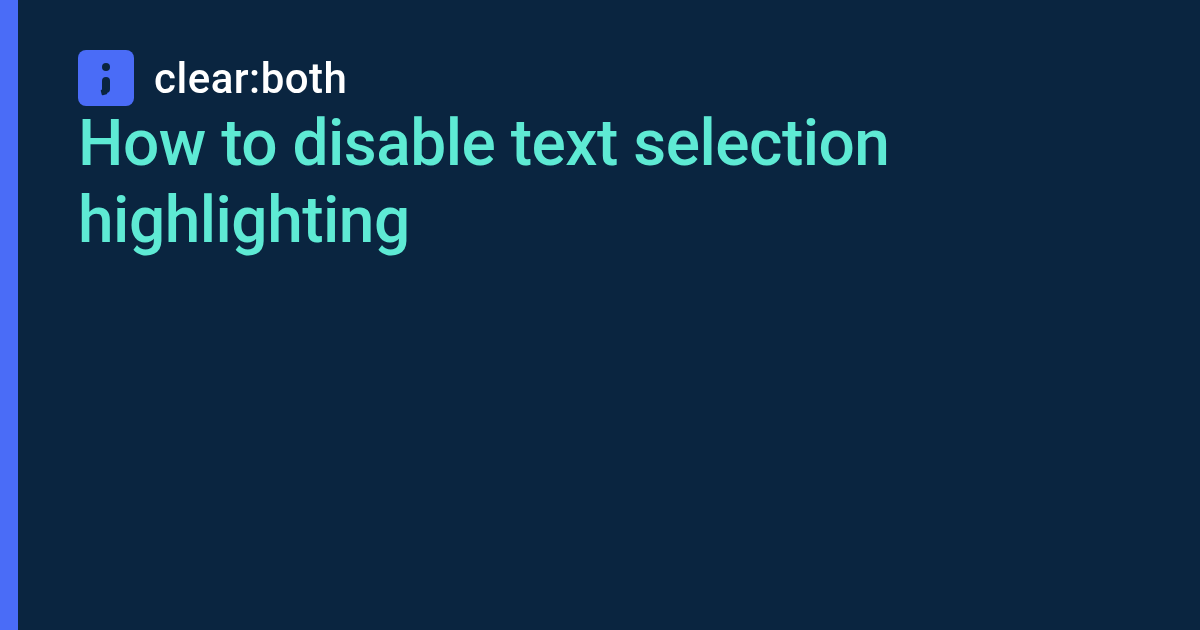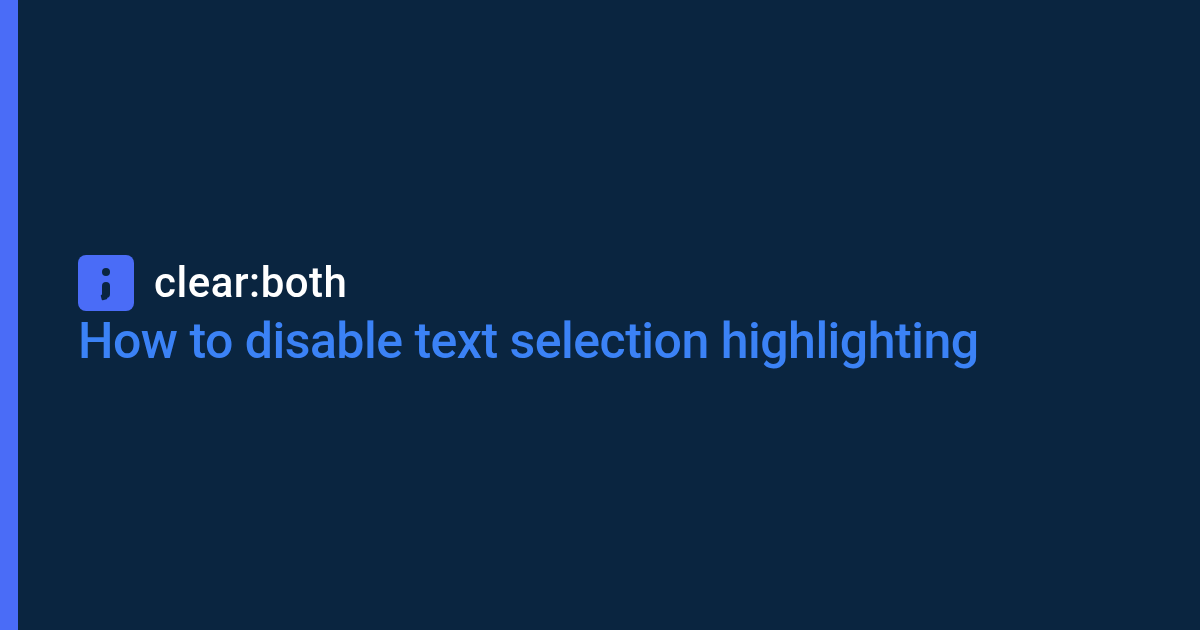--- a/index.html
+++ b/index.html
@@ -19,21 +19,21 @@
       width: 18px;
       height: 100%;
       background: #4a6cf7;
       flex-shrink: 0;
     }
     .content {
       flex: 1;
       display: flex;
       flex-direction: column;
       padding: 50px 60px 55px 60px;
-      justify-content: center;
+      justify-content: flex-start;
     }
     .brand {
       display: flex;
       align-items: center;
       gap: 20px;
     }
     .logo-box {
       width: 56px;
       height: 56px;
       background: #4a6cf7;
@@ -69,22 +69,22 @@
       clip-path: polygon(0 50%, 50% 0, 100% 50%, 50% 100%);
       transform: rotate(30deg);
     }
     .brand-text {
       color: #ffffff;
       font-size: 42px;
       font-weight: 500;
       letter-spacing: 0.5px;
     }
     .title {
-      color: #3b82f6;
-      font-size: 50px;
+      color: #5eead4;
+      font-size: 64px;
       font-weight: 500;
       letter-spacing: -0.5px;
       line-height: 1.2;
     }
   </style>
 </head>
 <body>
 
 <div class="accent-bar"></div>
 

